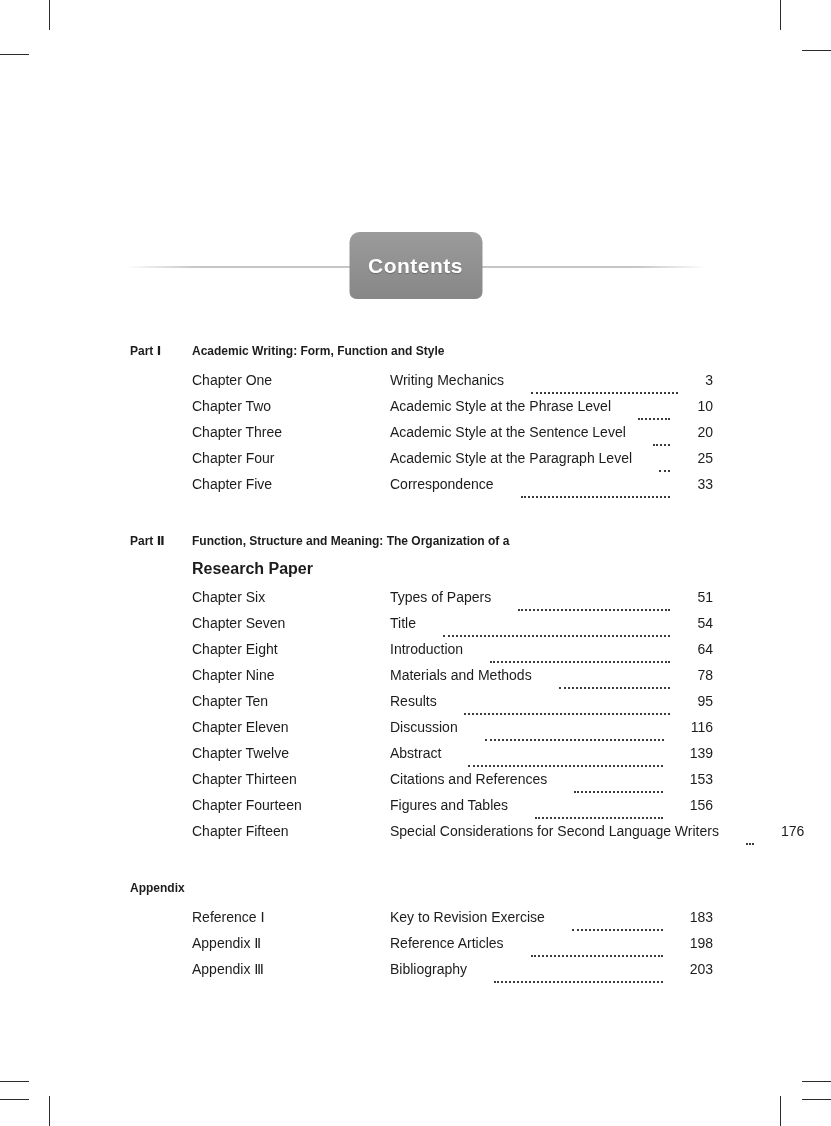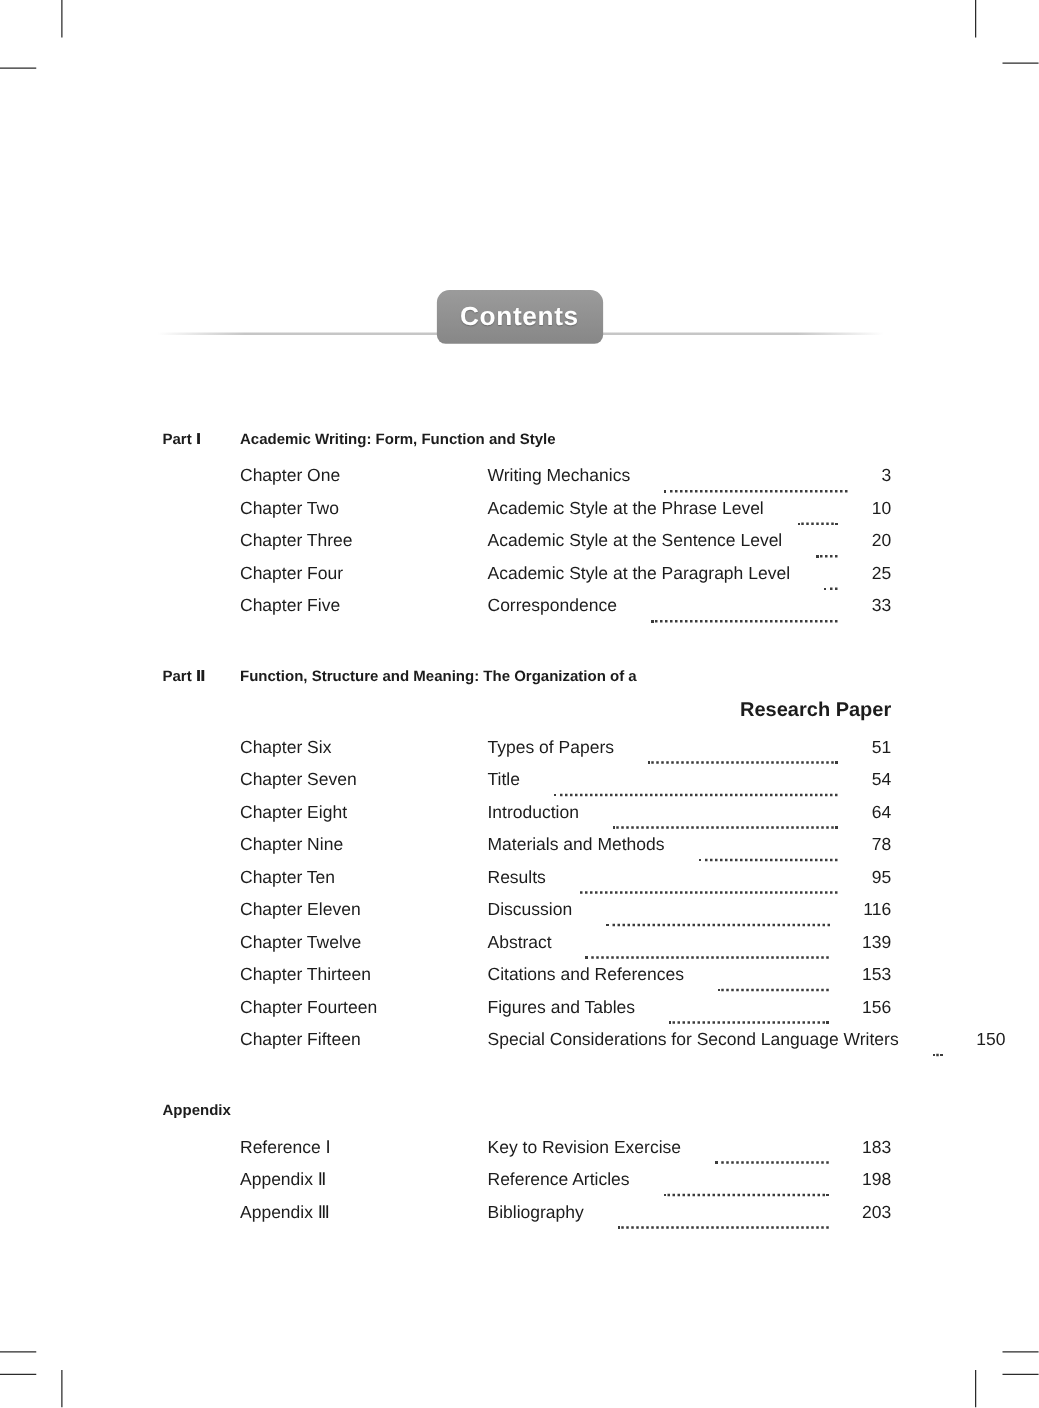--- a/index.html
+++ b/index.html
@@ -41,21 +41,21 @@
     height: 2px;
     background: linear-gradient(to right,
       rgba(200,200,200,0) 0%, #c6c6c6 12%, #c6c6c6 88%, rgba(200,200,200,0) 100%);
   }
   .badge {
     position: absolute;
     top: 232px;
     left: 50%;
     transform: translateX(-50%);
     height: 35px;
-    padding: 4px 19px;
+    padding: 16px 19px;
     display: flex;
     align-items: center;
     justify-content: center;
     background: linear-gradient(#9b9b9b, #878787);
     border-radius: 10px 10px 7px 7px;
     color: #ffffff;
     font-size: 21px;
     font-weight: bold;
     letter-spacing: 0.5px;
     text-shadow: 0 1px 1px rgba(60,60,60,0.45);
@@ -82,21 +82,20 @@
     width: 62px;
     flex: 0 0 62px;
   }
   .part-heading.single .part-label { width: auto; flex: 0 0 auto; }
   .part-title { flex: 1 1 auto; }
   .part-title-cont {
     margin-left: 62px;
     font-size: 16px;
     font-weight: bold;
     line-height: 27px;
-    text-align: right;
   }
   .entries {
     margin-left: 62px;
     margin-top: 7px;
   }
   .entry {
     display: flex;
     align-items: baseline;
     height: 26px;
     font-size: 14px;
@@ -241,21 +240,21 @@
       <div class="entry">
         <span class="entry-label">Chapter Fourteen</span>
         <span class="entry-title">Figures and Tables</span>
         <span class="leader"></span>
         <span class="entry-page">156</span>
       </div>
       <div class="entry">
         <span class="entry-label">Chapter Fifteen</span>
         <span class="entry-title">Special Considerations for Second Language Writers</span>
         <span class="leader"></span>
-        <span class="entry-page">150</span>
+        <span class="entry-page">176</span>
       </div>
     </div>
   </section>
 
   <section class="part">
     <div class="part-heading single">
       <span class="part-label">Appendix</span>
     </div>
     <div class="entries">
       <div class="entry">

